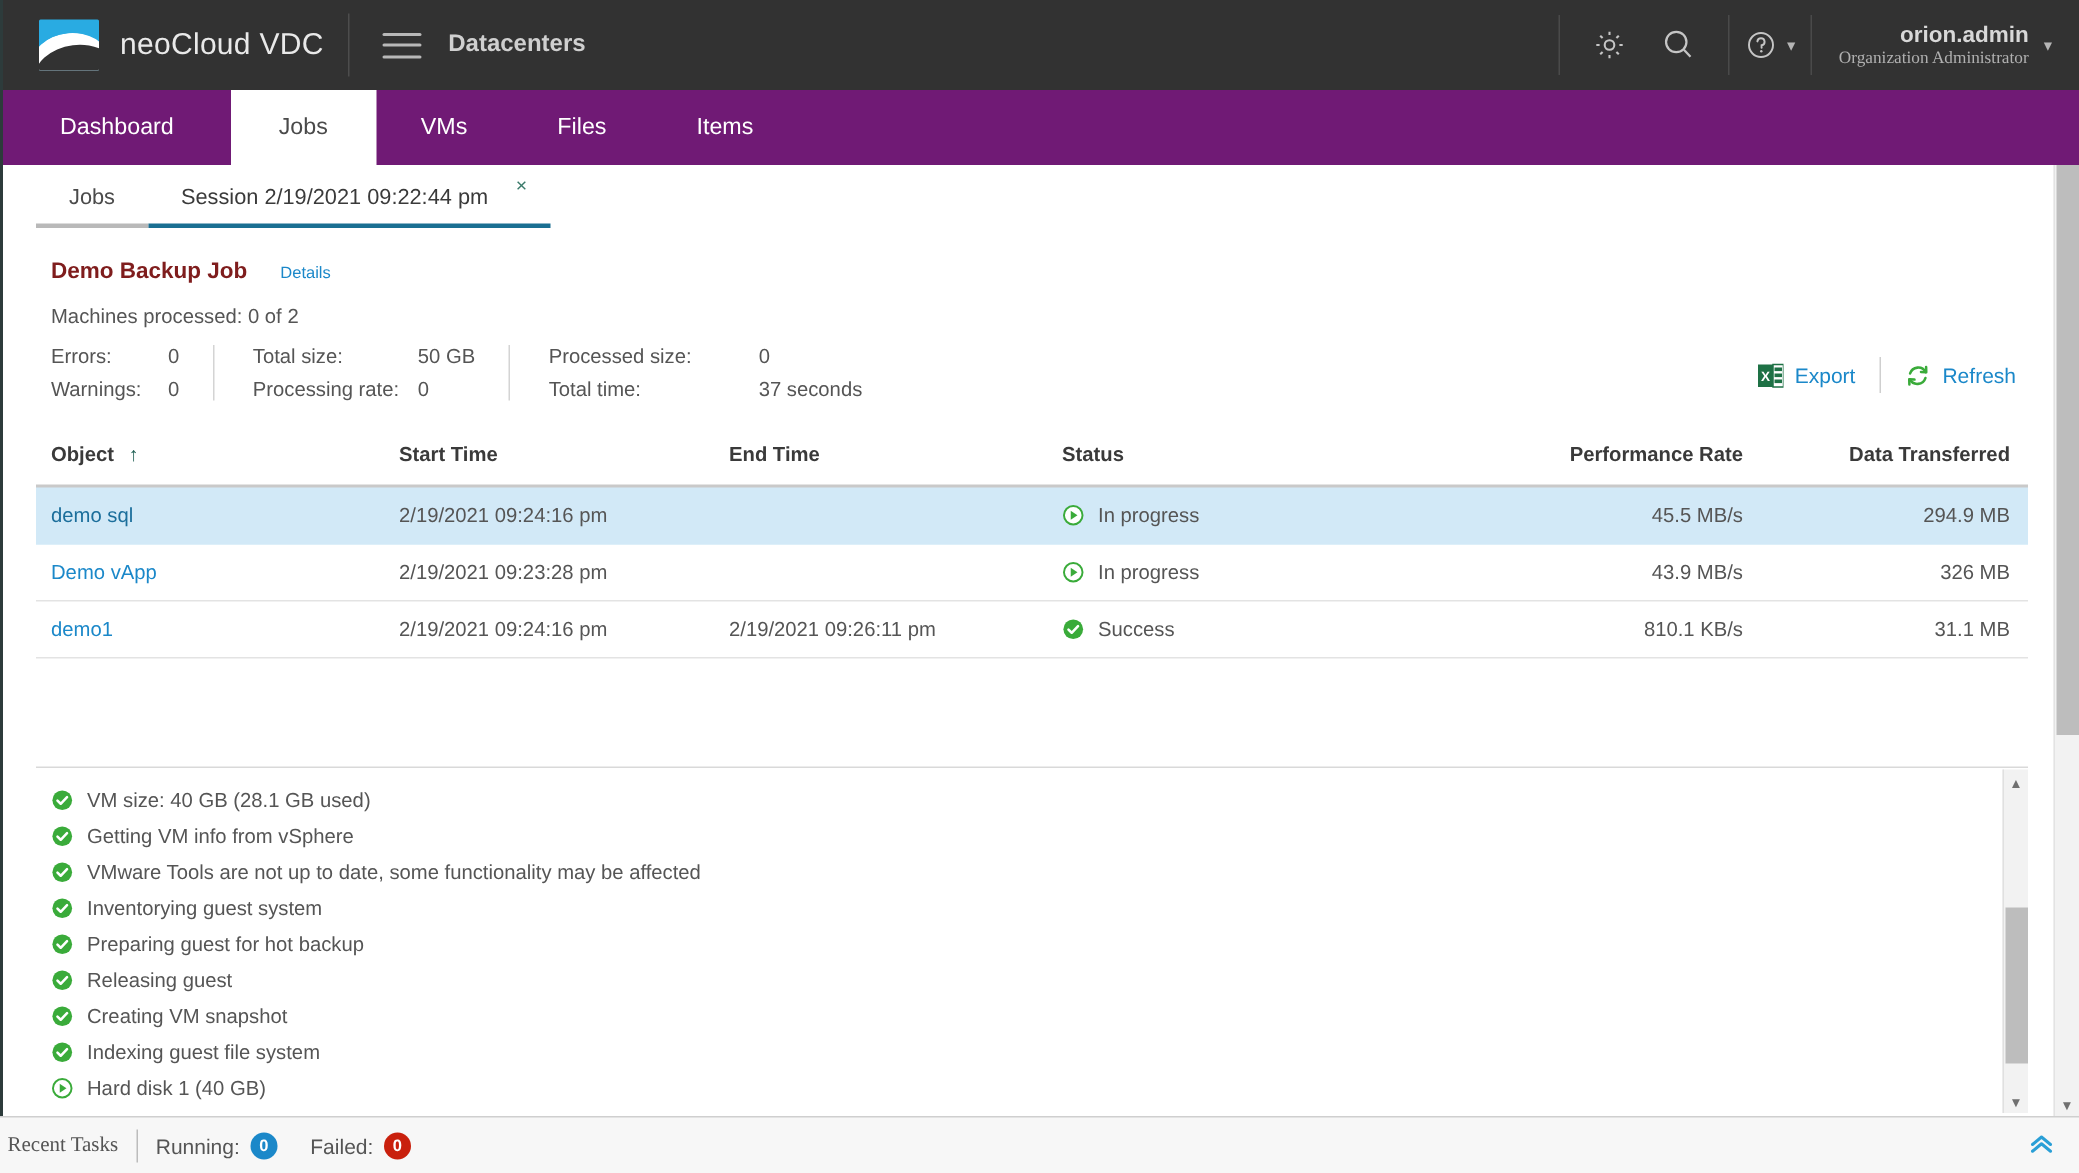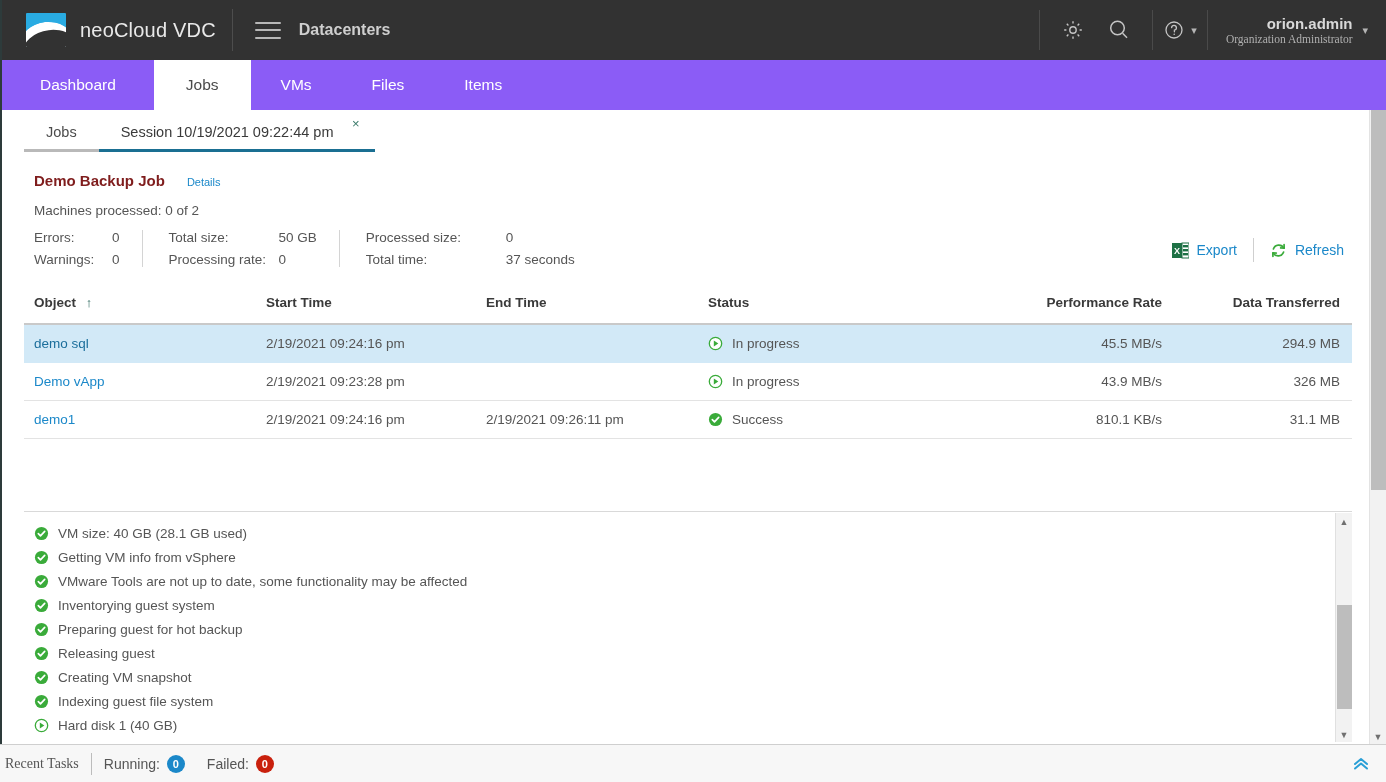--- a/index.html
+++ b/index.html
@@ -43,21 +43,21 @@
 
   .top-right { margin-left: auto; display: flex; align-items: center; height: 100%; padding-right: 18px; }
   .ticon { width: 46px; height: 60px; display: flex; align-items: center; justify-content: center; cursor: pointer; }
   .sep { width: 1px; height: 40px; background: #4a4a4a; margin: 0 10px; }
   .user-block { display: flex; flex-direction: column; align-items: flex-end; margin-left: 8px; cursor: pointer; }
   .user-name { color: #d8d8d8; font-size: 15px; font-weight: 600; }
   .user-role { color: #b0b0b0; font-size: 11.5px; margin-top: 1px; font-family: Liberation Serif, serif; }
   .chev { color: #b5b5b5; font-size: 11px; margin-left: 10px; }
 
   
-  .navbar { height: 50px; background: #8b5cf6; display: flex; align-items: stretch; }
+  .navbar { height: 50px; background: #701a75; display: flex; align-items: stretch; }
   .nav-item {
     display: flex; align-items: center; justify-content: center;
     color: #ffffff; font-size: 15.5px; padding: 0 30px; cursor: pointer;
   }
   .nav-item.first { padding: 0 38px; }
   .nav-item.active { background: #ffffff; color: #4a4a4a; padding: 0 32px; }
 
   
   .content { position: relative; height: 632px; background:#fff; }
 
@@ -220,21 +220,21 @@
   <div class="nav-item">Items</div>
 </div>
 
 <div class="content">
 
   <div class="subtabs">
     <div class="subtab">
       <span>Jobs</span>
     </div>
     <div class="subtab active">
-      <span>Session 10/19/2021 09:22:44 pm</span>
+      <span>Session 2/19/2021 09:22:44 pm</span>
       <span class="tab-close">×</span>
     </div>
   </div>
 
   <div class="job-row">
     <span class="job-title">Demo Backup Job</span>
     <span class="job-details">Details</span>
   </div>
 
   <div class="machines">Machines processed: 0 of 2</div>

